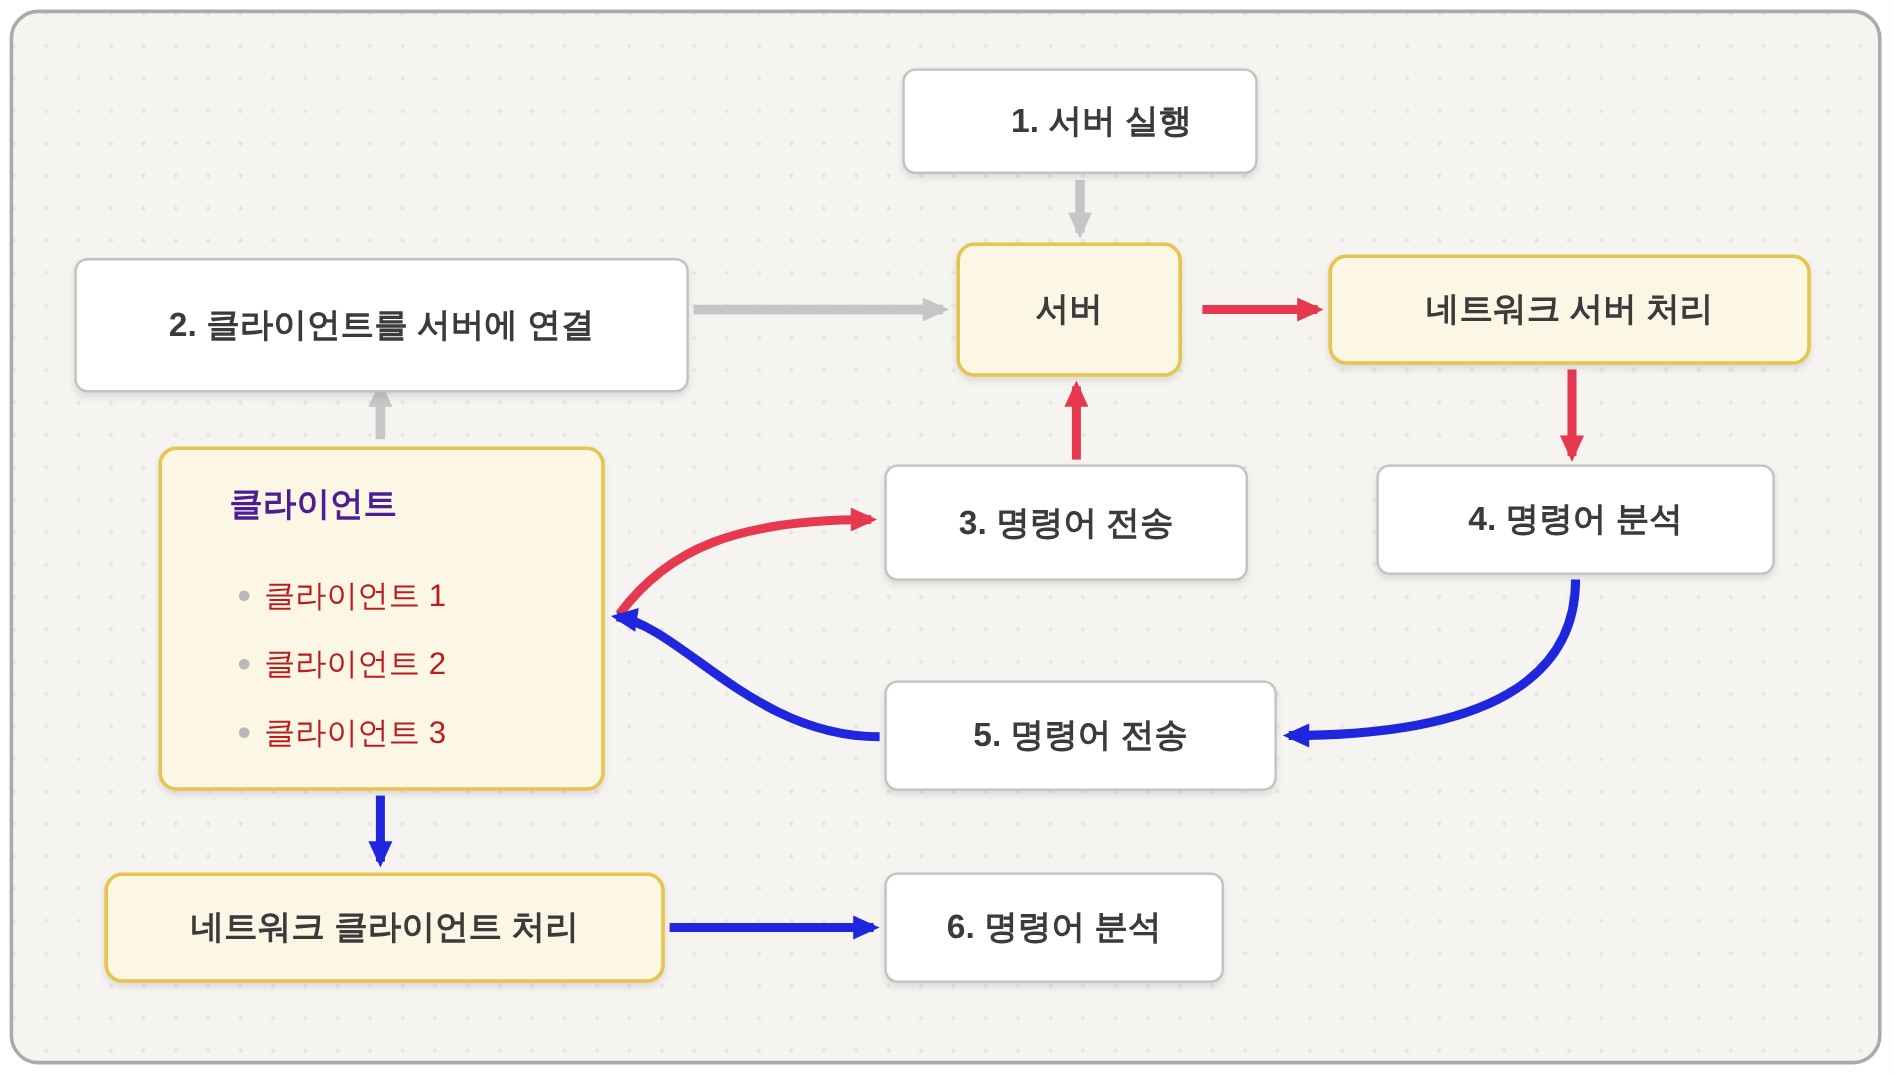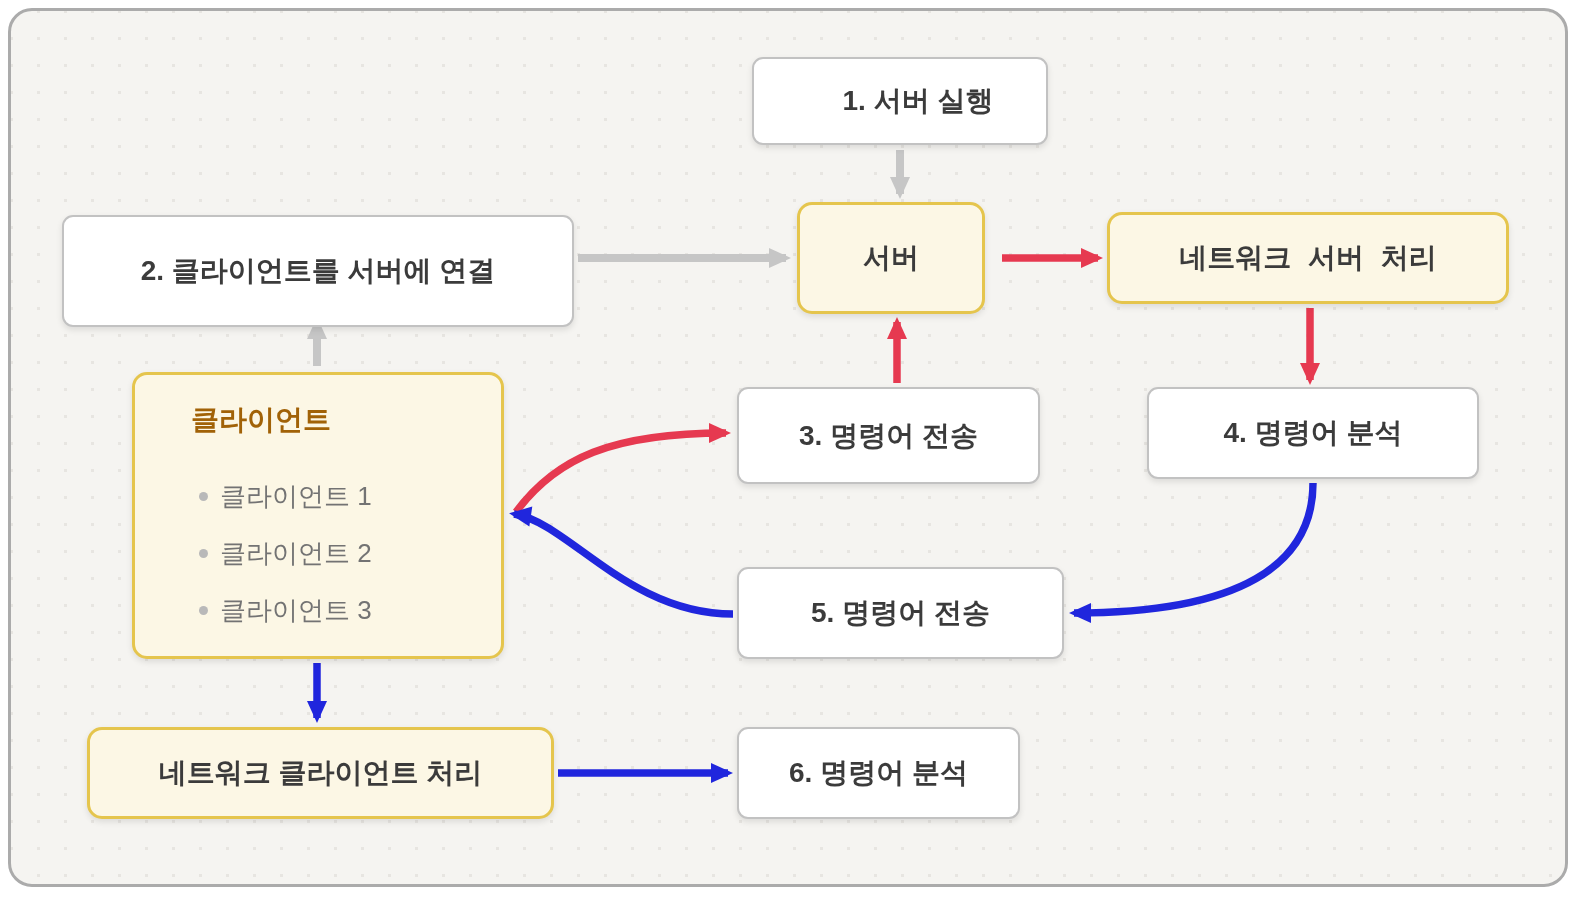--- a/index.html
+++ b/index.html
@@ -60,35 +60,35 @@
   }
   .node.subgraph {
     flex-direction: column;
     align-items: flex-start;
     justify-content: flex-start;
     padding: 26px 20px 0 56px;
   }
   .subgraph-title {
     font-weight: bold;
     font-size: 28px;
-    color: #a16207;
+    color: #4c1d95;
     margin-bottom: 40px;
   }
   .client-list {
     display: flex;
     flex-direction: column;
     gap: 22px;
     padding-left: 8px;
   }
   .client-item {
     display: flex;
     align-items: center;
     font-weight: normal;
     font-size: 26px;
-    color: #737373;
+    color: #b91c1c;
   }
   .bullet {
     display: inline-block;
     width: 9px; height: 9px;
     border-radius: 50%;
     background: #b9b9b9;
     margin-right: 12px;
     flex: 0 0 auto;
   }
 </style>
@@ -131,21 +131,21 @@
   </div>
 
   <div class="node" style="left:62px; top:202px; width:512px; height:112px;margin-top:13px;">
     <span>2. 클라이언트를 서버에 연결</span>
   </div>
 
   <div class="node gold" style="left:797px; top:202px; width:188px; height:112px;">
     <span>서버</span>
   </div>
 
-  <div class="node gold" style="left:1107px; top:212px; width:402px; height:92px;font-family:Liberation Mono, monospace;">
+  <div class="node gold" style="left:1107px; top:212px; width:402px; height:92px;">
     <span>네트워크 서버 처리</span>
   </div>
 
   <div class="node" style="left:737px; top:387px; width:303px; height:97px;">
     <span>3. 명령어 전송</span>
   </div>
 
   <div class="node" style="left:1147px; top:387px; width:332px; height:92px;">
     <span>4. 명령어 분석</span>
   </div>

